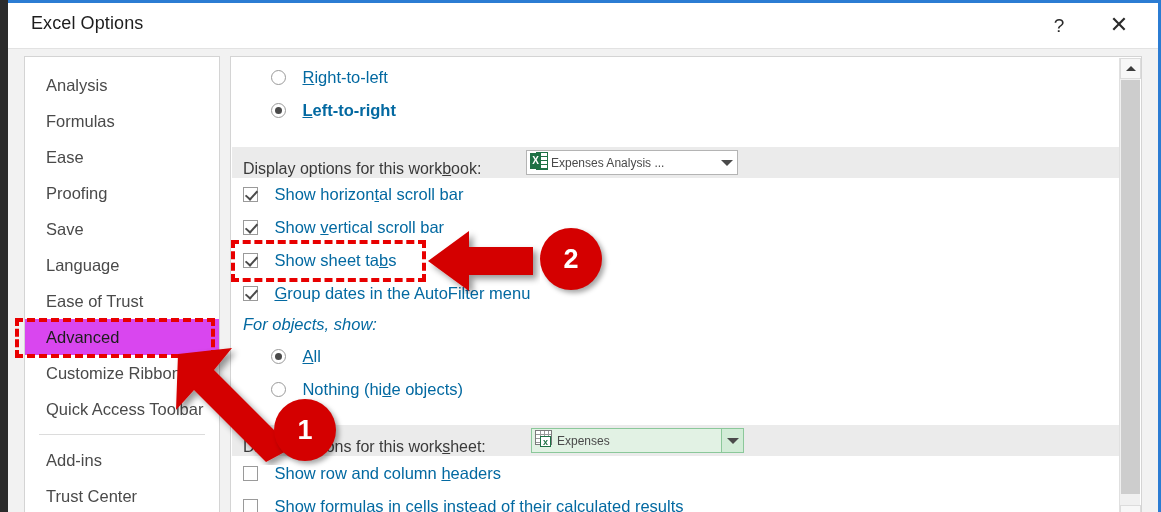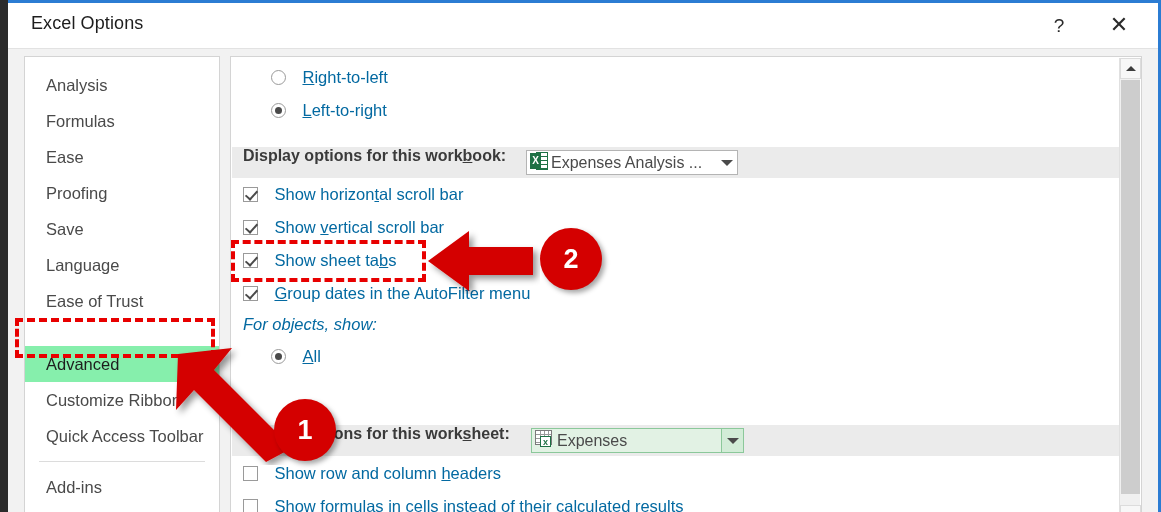--- a/index.html
+++ b/index.html
@@ -71,21 +71,21 @@
     padding-top: 10px;
   }
   .nav-item {
     position: relative;
     height: 36px; line-height: 36px;
     padding-left: 21px;
     font-size: 16.5px; color: #4a4a4a;
     white-space: nowrap; cursor: pointer;
   }
   .nav-item.selected {
-    background: #86efac; color: #1d1d1d; margin-top: 27px;
+    background: #d946ef; color: #1d1d1d;
   }
   .nav-sep {
     height: 1px; background: #dcdcdc;
     margin: 7px 14px 7px 14px;
   }
 
   
   .content {
     position: absolute; left: 222px; top: 7px;
     width: 912px; height: 470px;
@@ -132,42 +132,42 @@
   }
   .lbl u { text-decoration: underline; }
 
   
   .band {
     position: absolute; left: 1px;
     width: 887px; height: 31px;
     background: #ebebeb;
   }
   .band-label {
-    position: absolute; left: 11px; top: 0;
-    font-size: 16px; font-weight: bold; color: #3a3a3a;
+    position: absolute; left: 11px; top: 13px;
+    font-size: 16px; font-weight: normal; color: #3a3a3a;
     white-space: nowrap;
   }
   .band-label u { text-decoration: underline; }
 
   
   .combo {
     position: absolute;
     height: 25px;
     background: #ffffff;
     border: 1px solid #b4b4b4;
     display: flex; align-items: center;
     cursor: pointer;
   }
   .combo.focused {
     background: #e2f2e4;
     border: 1px solid #8bc89a;
   }
   .combo .ico { margin-left: 3px; flex: 0 0 auto; }
   .combo .txt {
-    flex: 1 1 auto; font-size: 16px; color: #4a4a4a;
+    flex: 1 1 auto; font-size: 12px; color: #4a4a4a;
     padding-left: 3px; white-space: nowrap; overflow: hidden;
   }
   .combo .arrow-box {
     flex: 0 0 auto; width: 22px; height: 100%;
     display: flex; align-items: center; justify-content: center;
     border-left: 1px solid transparent;
   }
   .combo.focused .arrow-box {
     background: #d2ecd7; border-left: 1px solid #8bc89a;
   }
@@ -283,21 +283,21 @@
       <div class="nav-item">Trust Center</div>
     </div>
 
     <div class="content">
       <div class="scroll-area">
 
         <div class="row" style="left:40px; top:11px;">
           <span class="radio"></span>
           <span class="lbl"><u>R</u>ight-to-left</span>
         </div>
-        <div class="row" style="left:40px; top:44px;">
+        <div class="row" style="left:40px; top:44px;font-weight:bold;">
           <span class="radio on"></span>
           <span class="lbl"><u>L</u>eft-to-right</span>
         </div>
 
         <div class="band" style="top:90px;">
           <div class="band-label">Display options for this work<u>b</u>ook:</div>
         </div>
         <div class="combo" style="left:295px; top:93px; width:212px;">
           <span class="ico">
             <span class="xl-icon">
@@ -332,20 +332,24 @@
           <span class="cbox on"></span>
           <span class="lbl"><u>G</u>roup dates in the AutoFilter menu</span>
         </div>
 
         <div class="row" style="left:12px; top:258px;font-style:italic;">
           <span class="lbl">For objects, show:</span>
         </div>
         <div class="row" style="left:40px; top:290px;">
           <span class="radio on"></span>
           <span class="lbl"><u>A</u>ll</span>
+        </div>
+        <div class="row" style="left:40px; top:323px;">
+          <span class="radio"></span>
+          <span class="lbl">Nothing (hi<u>d</u>e objects)</span>
         </div>
 
         <div class="band" style="top:368px;">
           <div class="band-label">Display options for this work<u>s</u>heet:</div>
         </div>
         <div class="combo focused" style="left:300px; top:371px; width:213px;">
           <span class="ico">
             <span class="ws-icon">
               <span class="grid">
                 <i style="top:3px"></i>

